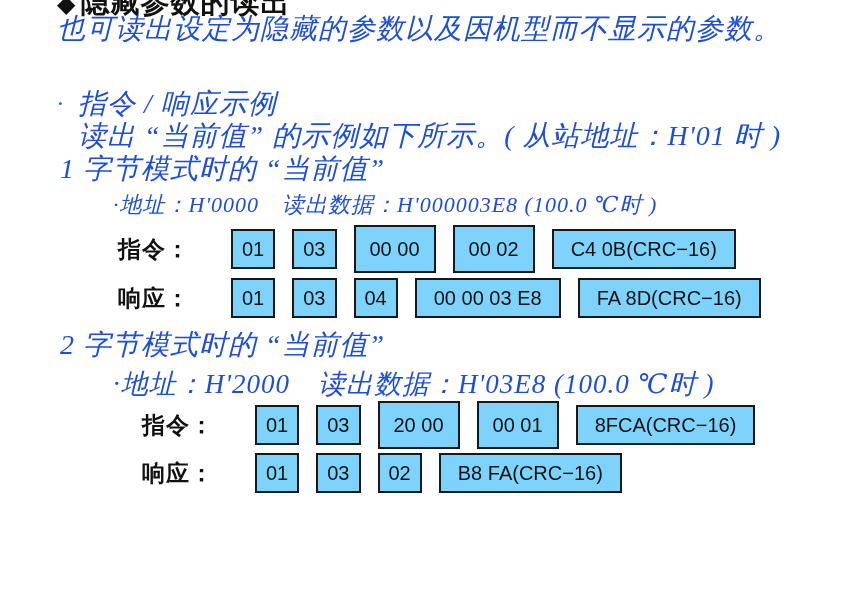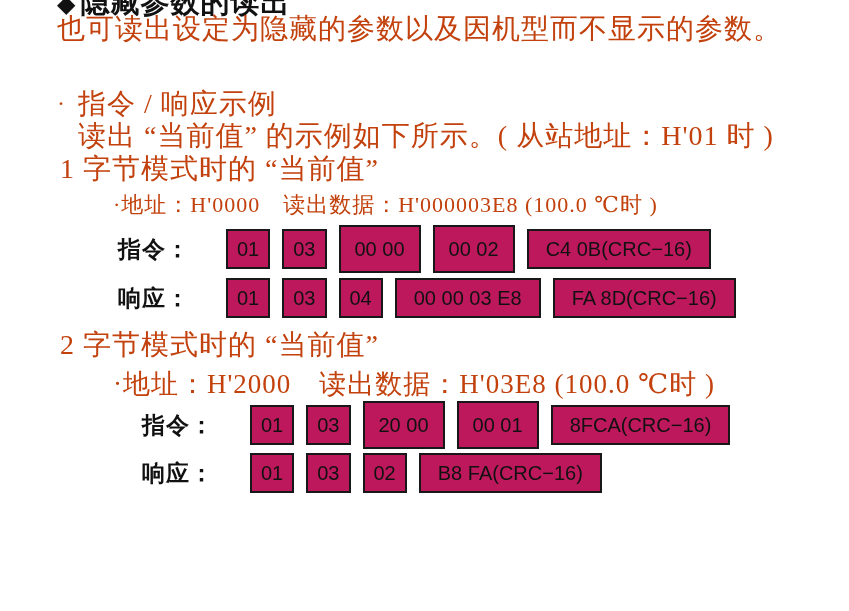--- a/index.html
+++ b/index.html
@@ -23,35 +23,36 @@
     letter-spacing: 1px;
     white-space: nowrap;
     color: #111;
   }
   .heading .diamond { font-size: 24px; margin-right: 4px; }
   .serif-line {
     position: absolute;
     font-size: 28px;
     letter-spacing: 1px;
     white-space: nowrap;
-    color: #c2410c;
+    color: #1d4ed8;
+    font-style: italic;
   }
   .intro       { left: 57px;  top: 10px; }
   .ex-head     { left: 57px;  top: 85px; }
   .ex-head .bullet { display: inline-block; width: 21px; font-size: 24px; vertical-align: 2px; }
   .ex-desc     { left: 78px;  top: 117px; }
   .sec1-title  { left: 60px;  top: 150px; }
   .sec1-addr   { left: 113px; top: 190px; font-size: 22px; }
   .sec2-title  { left: 60px;  top: 326px; }
   .sec2-addr   { left: 113px; top: 366px; font-size: 27px; }
   .frame-row {
     position: absolute;
     display: flex;
     align-items: center;
-    gap: 12px;
+    gap: 17px;
     height: 40px;
   }
   .row-r1 { left: 118px; top: 229px; }
   .row-r2 { left: 118px; top: 278px; }
   .row-r3 { left: 142px; top: 405px; }
   .row-r4 { left: 142px; top: 453px; }
   .row-label {
     width: 96px;
     font-family: "Liberation Sans", "DejaVu Sans", sans-serif;
     font-weight: 700;
@@ -66,21 +67,21 @@
     border: 2.5px solid #181818;
     padding: 4px 9px;
     min-width: 19px;
     height: 28px;
     line-height: 28px;
     text-align: center;
     font-family: "Liberation Sans", "DejaVu Sans", sans-serif;
     font-size: 20px;
     color: #111;
     white-space: nowrap;
-    background: #be185d;
+    background: #7dd3fc;
   }
   .bx-m { padding: 8px 14px; }
   .bx-w { padding: 4px 17px; }
 </style>
 </head>
 <body>
 
 <div class="page">
 
   <h2 class="heading"><span class="diamond">◆</span><span>隐藏参数的读出</span></h2>

